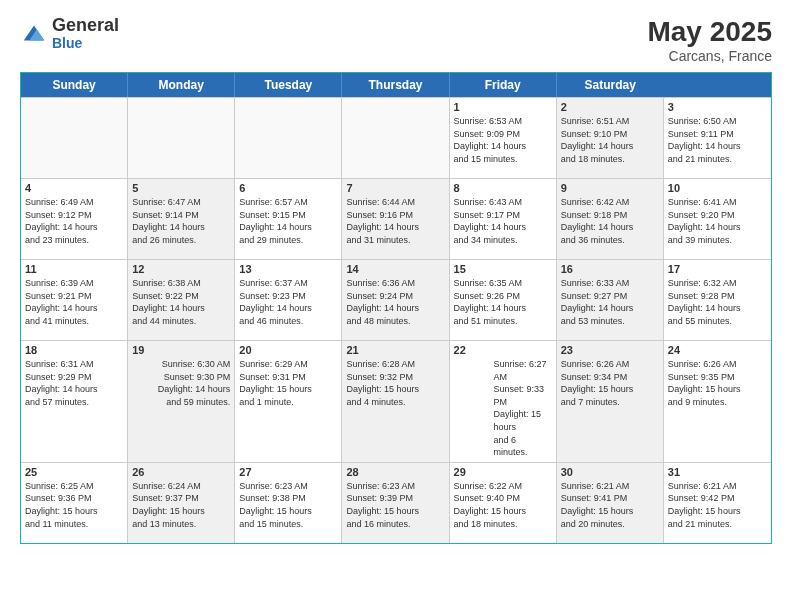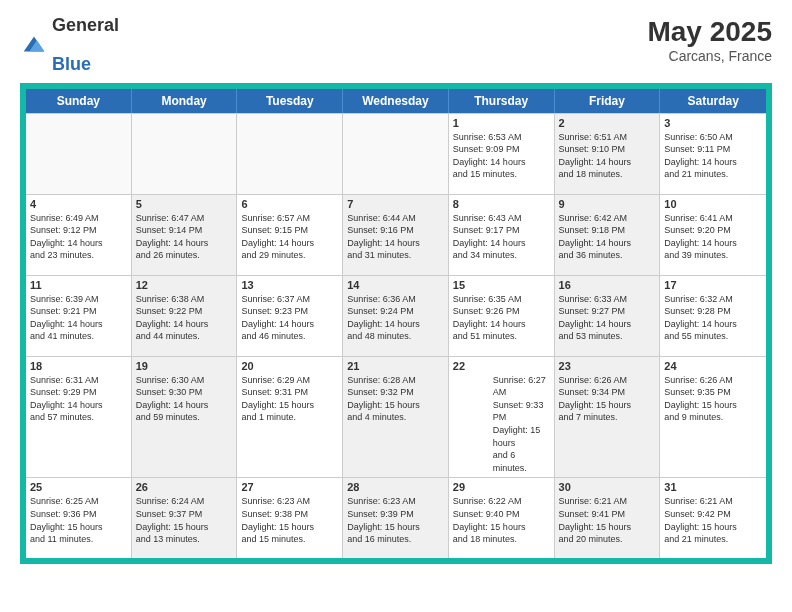--- a/index.html
+++ b/index.html
@@ -32,24 +32,23 @@
       display: flex;
       flex-direction: column;
       line-height: 1.1;
     }
     .logo-general {
       font-size: 18px;
       font-weight: bold;
       color: #333;
     }
     .logo-blue {
-      font-size: 18px;
+      font-size: 14px;
       font-weight: bold;
       color: #2a6db5;
-      margin-top: 19px;
     }
     .logo-icon {
       width: 28px;
       height: 28px;
     }
     .title-block {
       text-align: right;
     }
     .title-month {
       font-size: 28px;
@@ -57,21 +56,21 @@
       color: #333;
     }
     .title-location {
       font-size: 14px;
       color: #555;
     }
     .calendar {
       flex: 1;
       display: flex;
       flex-direction: column;
-      border: 6px solid #14b8a6;
+      border: 1px solid #14b8a6;
     }
     .cal-header {
       display: grid;
       grid-template-columns: repeat(7, 1fr);
       background: #2a6db5;
     }
     .cal-header-cell {
       color: #fff;
       font-size: 12px;
       font-weight: bold;
@@ -133,21 +132,20 @@
       <div class="title-month">May 2025</div>
       <div class="title-location">Carcans, France</div>
     </div>
   </div>
 
   <div class="calendar">
     <div class="cal-header">
       <div class="cal-header-cell">Sunday</div>
       <div class="cal-header-cell">Monday</div>
       <div class="cal-header-cell">Tuesday</div>
-      <div class="cal-header-cell">Wednesday</div>
       <div class="cal-header-cell">Thursday</div>
       <div class="cal-header-cell">Friday</div>
       <div class="cal-header-cell">Saturday</div>
     </div>
     <div class="cal-body" id="cal-body">
     <div class="cal-row">
           <div class="cal-cell empty"></div>
           <div class="cal-cell empty"></div>
           <div class="cal-cell empty"></div>
           <div class="cal-cell empty"></div>
@@ -278,21 +276,21 @@
         <div class="cal-row">
           <div class="cal-cell">
             <span class="day-number">18</span>
             <div class="day-info" style="white-space: pre-line;">Sunrise: 6:31 AM
 Sunset: 9:29 PM
 Daylight: 14 hours
 and 57 minutes.</div>
           </div>
           <div class="cal-cell shaded">
             <span class="day-number">19</span>
-            <div class="day-info" style="white-space: pre-line;">Sunrise: 6:30 AM
+            <div class="day-info" style="white-space: pre-line; text-align: right;">Sunrise: 6:30 AM
 Sunset: 9:30 PM
 Daylight: 14 hours
 and 59 minutes.</div>
           </div>
           <div class="cal-cell">
             <span class="day-number">20</span>
             <div class="day-info" style="white-space: pre-line;">Sunrise: 6:29 AM
 Sunset: 9:31 PM
 Daylight: 15 hours
 and 1 minute.</div>

